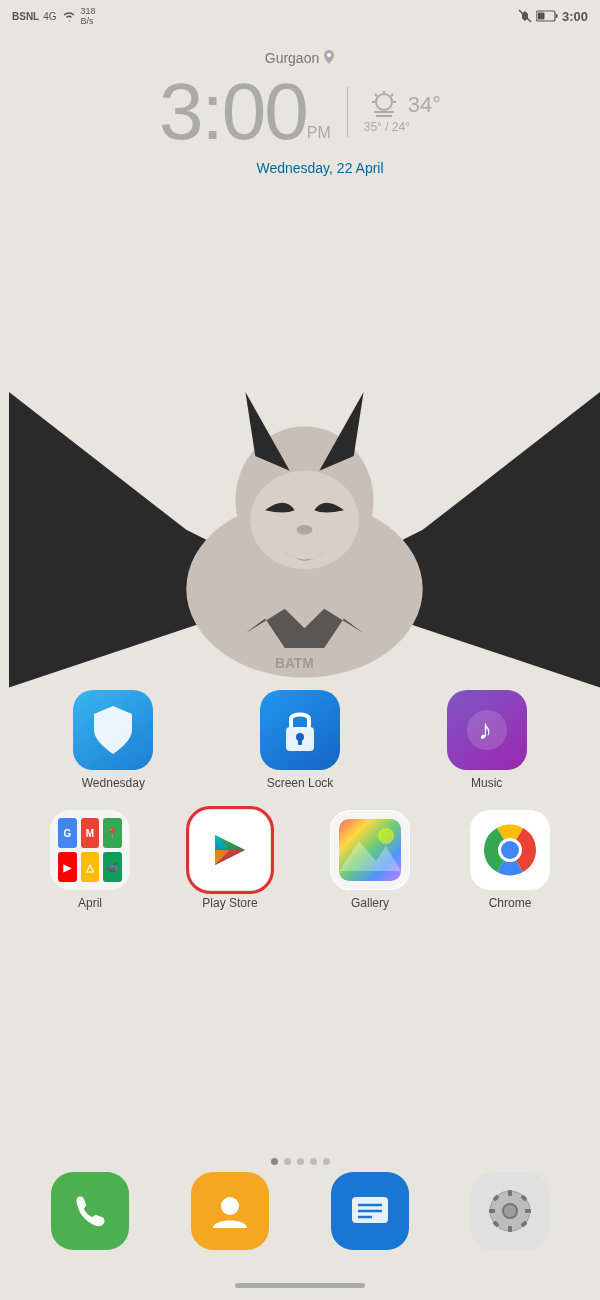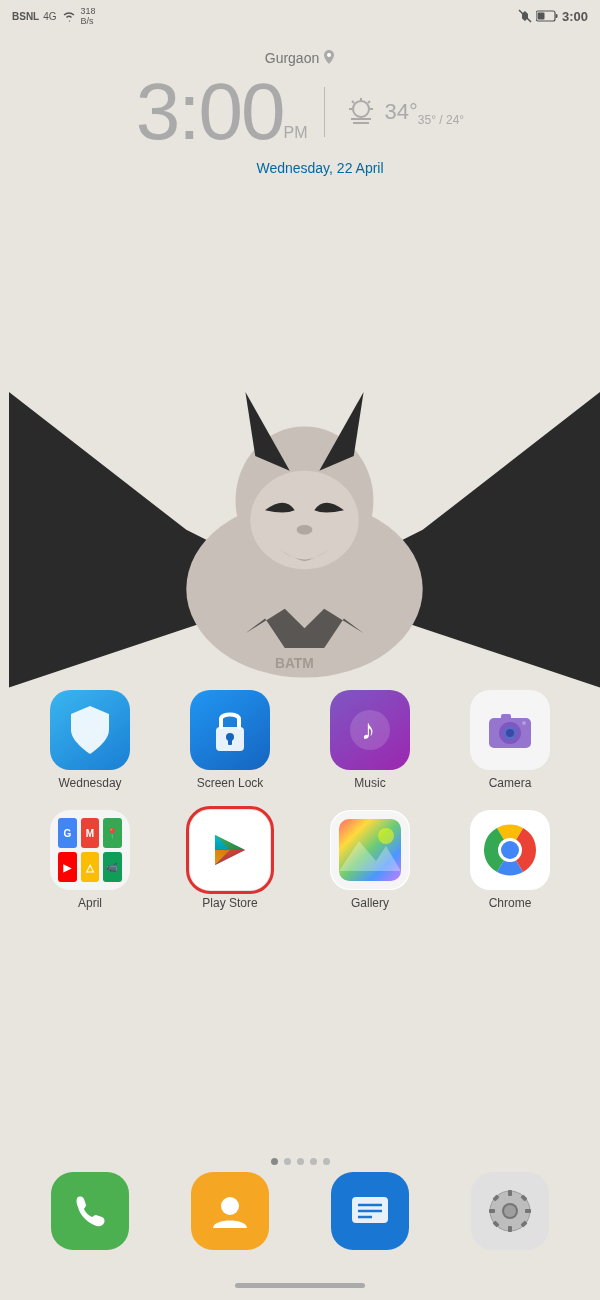--- a/index.html
+++ b/index.html
@@ -76,22 +76,22 @@
       align-self: flex-end;
       margin-bottom: 10px;
     }
     .divider-v {
       width: 1px;
       height: 50px;
       background: #bbb;
     }
     .weather-info {
       display: flex;
-      flex-direction: row;
-      align-items: flex-end;
+      flex-direction: column;
+      align-items: flex-start;
     }
     .weather-temp {
       font-size: 22px;
       color: #aaa;
       font-weight: 300;
     }
     .weather-range {
       font-size: 12px;
       color: #aaa;
     }
@@ -468,33 +468,20 @@
     <div class="app-item">
       <div class="app-icon-wrapper icon-music">
         <svg width="46" height="46" viewBox="0 0 46 46">
           <circle cx="23" cy="23" r="20" fill="white" opacity="0.15"></circle>
           <text x="14" y="32" font-size="28" fill="white">♪</text>
         </svg>
       </div>
       <span class="app-label">Music</span>
     </div>
 
-    <div class="app-item">
-      <div class="app-icon-wrapper icon-camera">
-        <svg width="50" height="44" viewBox="0 0 50 44">
-          <rect x="4" y="10" width="42" height="30" rx="5" fill="#9575cd"></rect>
-          <circle cx="25" cy="25" r="11" fill="#7e57c2"></circle>
-          <circle cx="25" cy="25" r="7" fill="#5c6bc0"></circle>
-          <circle cx="25" cy="25" r="4" fill="#3949ab"></circle>
-          <rect x="16" y="6" width="10" height="6" rx="2" fill="#9575cd"></rect>
-          <circle cx="39" cy="15" r="2" fill="#b39ddb"></circle>
-        </svg>
-      </div>
-      <span class="app-label">Camera</span>
-    </div>
 
   </div>
 </div>
 
 <div style="position:absolute; top:810px; left:0; right:0; padding:0 20px;">
   <div class="app-row">
 
     <div class="app-item">
       <div class="app-icon-wrapper icon-google">
         <div class="google-sub" style="background:#4285F4;color:white;">G</div>

